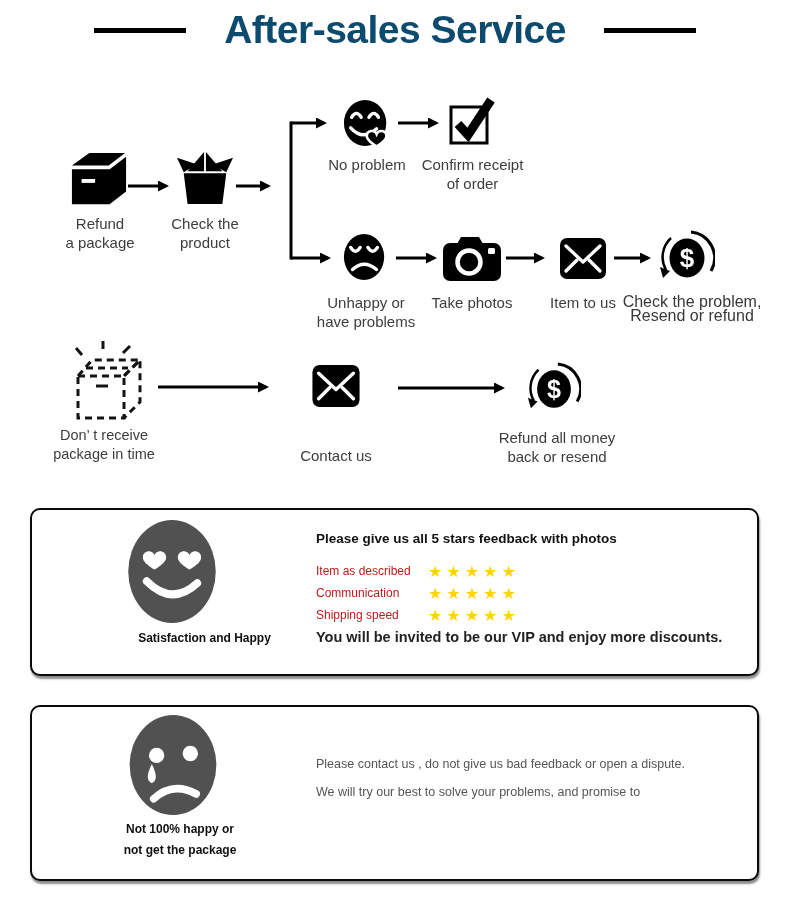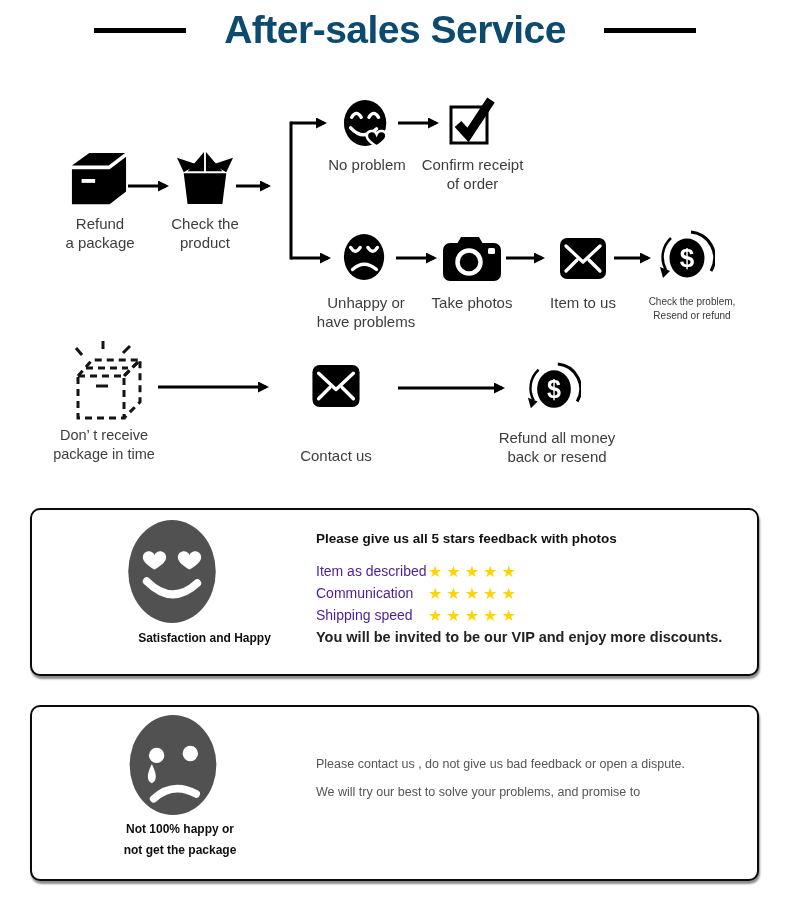--- a/index.html
+++ b/index.html
@@ -5,29 +5,29 @@
   html,body{margin:0;padding:0;background:#fff;}
   .canvas{position:relative;width:790px;height:900px;background:#fff;overflow:hidden;
           font-family:"Liberation Sans","DejaVu Sans",sans-serif;}
   .abs{position:absolute;}
   
   .title-bar{position:absolute;left:0;top:8px;width:790px;display:flex;align-items:center;justify-content:center;gap:38px;}
   .title-rule{width:92px;height:5px;background:#000;}
   .page-title{margin:0;font-size:39px;font-weight:800;color:#0c4a6e;letter-spacing:-0.5px;}
   
   .lbl{position:absolute;text-align:center;color:#3d3d3d;font-size:15px;line-height:19px;}
-  .lbl.small{font-size:10px;line-height:14px;color:#383838;}
+  .lbl.small{font-size:16px;line-height:14px;color:#383838;}
   .lbl.mid{font-size:14.5px;}
   
   .panel{position:absolute;left:30px;width:725px;background:#fff;border:2px solid #0b0b0b;border-radius:10px;
          box-shadow:1px 3px 2px rgba(0,0,0,0.45);}
   .panel-heading{position:absolute;text-align:center;font-weight:700;color:#0f0f0f;font-size:12px;line-height:21px;}
   .intro-line{position:absolute;font-size:13.5px;font-weight:700;color:#111;}
   .rating-row{position:absolute;display:flex;align-items:center;height:18px;}
-  .rating-label{width:112px;font-size:14px;color:#4c1d95;}
+  .rating-label{width:112px;font-size:12px;color:#b91c1c;}
   .rating-stars{font-size:16px;letter-spacing:4px;color:#ffd400;white-space:nowrap;}
   .vip-line{position:absolute;font-size:14.5px;font-weight:700;color:#222;}
   .apology{position:absolute;font-size:12.5px;color:#555;line-height:27.5px;}
   svg{display:block;}
 </style>
 </head>
 <body>
 
 <div class="canvas">
 

